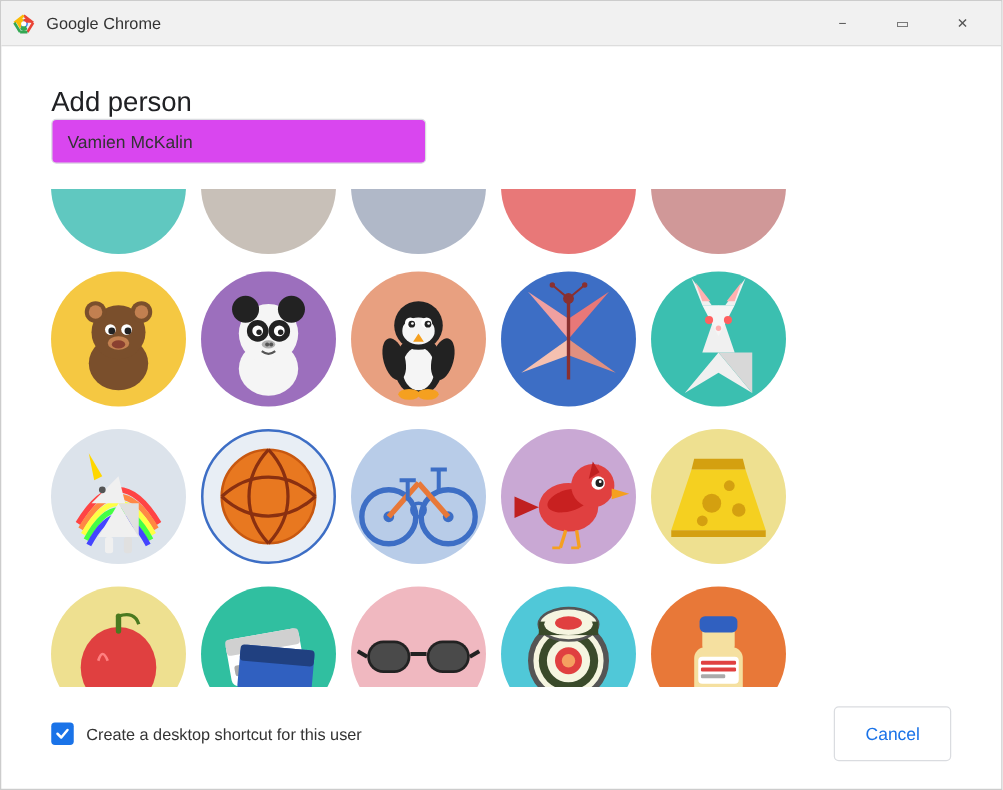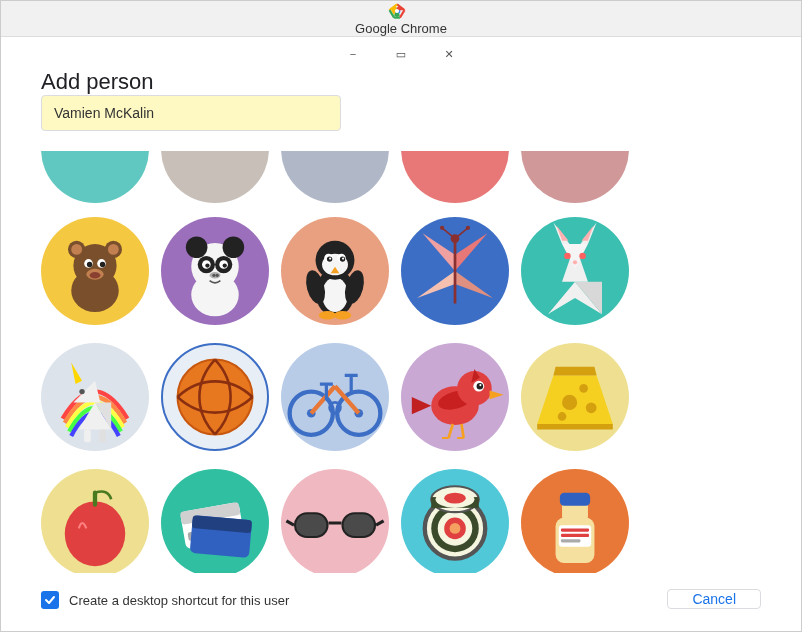--- a/index.html
+++ b/index.html
@@ -14,21 +14,20 @@
 
     
     .titlebar {
       height: 36px;
       background: #f1f1f1;
       display: flex;
       align-items: center;
       padding: 0 8px;
       border-bottom: 1px solid #ddd;
       user-select: none;
-      flex-direction: column;
     }
     .titlebar-icon {
       width: 20px;
       height: 20px;
       margin-right: 8px;
       flex-shrink: 0;
     }
     .titlebar-title {
       font-size: 13px;
       color: #333;
@@ -68,21 +67,21 @@
     .name-input {
       width: 300px;
       height: 36px;
       border: 1px solid #dadce0;
       border-radius: 4px;
       padding: 0 12px;
       font-size: 14px;
       color: #333;
       outline: none;
       margin-bottom: 20px;
-      background: #fef9c3;
+      background: #d946ef;
     }
 
     
     .avatar-scroll-area {
       flex: 1;
       overflow: hidden;
       position: relative;
       display: flex;
     }
 
@@ -126,21 +125,21 @@
     }
     .avatar-item svg {
       width: 100%;
       height: 100%;
     }
 
     
     .bottom-area {
       padding-top: 16px;
       display: flex;
-      align-items: flex-end;
+      align-items: center;
       justify-content: space-between;
     }
 
     .checkbox-row {
       display: flex;
       align-items: center;
       gap: 10px;
     }
 
     .checkbox-custom {
@@ -164,21 +163,21 @@
       color: #333;
       cursor: pointer;
     }
 
     .button-row {
       display: flex;
       gap: 8px;
     }
 
     .btn {
-      height: 20px;
+      height: 44px;
       padding: 0 24px;
       border-radius: 4px;
       font-size: 14px;
       font-weight: 500;
       cursor: pointer;
       border: none;
       outline: none;
     }
     .btn-cancel {
       background: transparent;

